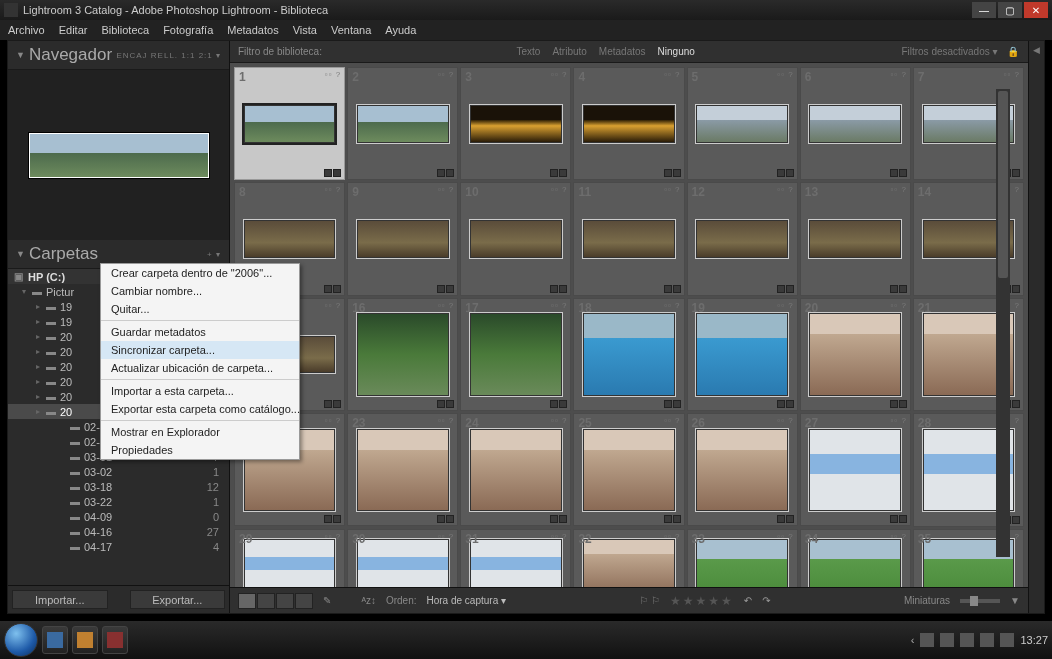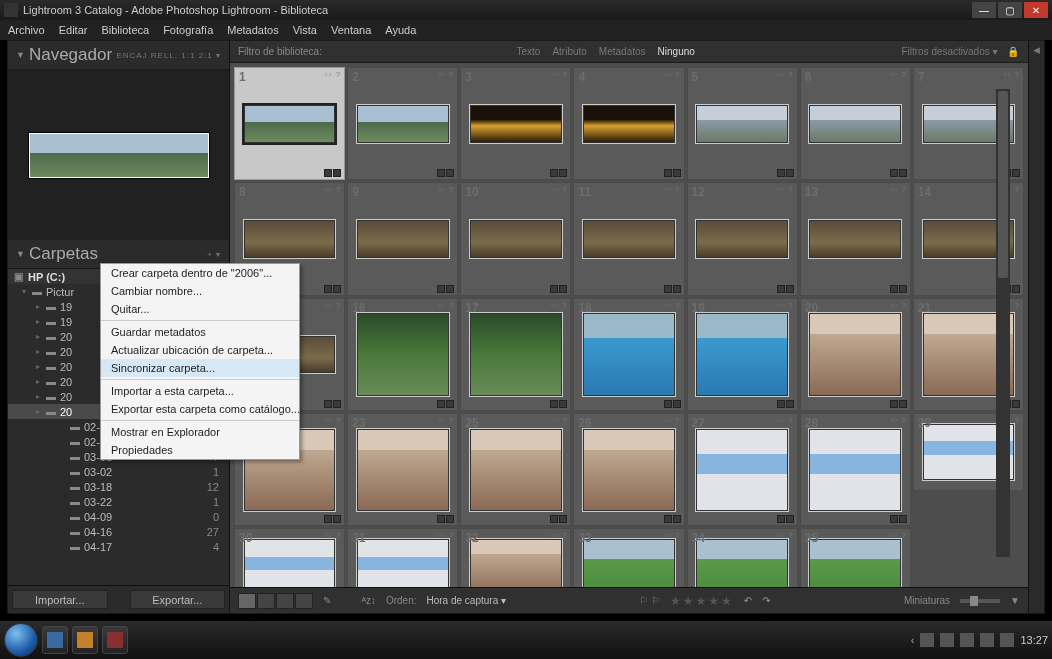--- a/index.html
+++ b/index.html
@@ -462,20 +462,29 @@
           <div class="cell">
             <span class="num">23</span>
             <span class="badges">▫▫ ?</span>
             <div class="thumb sq t-people"></div>
             <div class="tbadge">
               <i></i>
               <i></i>
             </div>
           </div>
           <div class="cell">
+            <span class="num">24</span>
+            <span class="badges">▫▫ ?</span>
+            <div class="thumb sq t-people"></div>
+            <div class="tbadge">
+              <i></i>
+              <i></i>
+            </div>
+          </div>
+          <div class="cell">
             <span class="num">25</span>
             <span class="badges">▫▫ ?</span>
             <div class="thumb sq t-people"></div>
             <div class="tbadge">
               <i></i>
               <i></i>
             </div>
           </div>
           <div class="cell">
             <span class="num">26</span>
@@ -574,22 +583,22 @@
   </div>
 </div>
 <div class="bottom-shadow"></div>
 
 <div class="context" id="context">
     <div class="mi">Crear carpeta dentro de "2006"...</div>
     <div class="mi">Cambiar nombre...</div>
     <div class="mi">Quitar...</div>
     <hr>
     <div class="mi">Guardar metadatos</div>
+    <div class="mi hl">Sincronizar carpeta...</div>
     <div class="mi">Actualizar ubicación de carpeta...</div>
-    <div class="mi hl">Sincronizar carpeta...</div>
     <hr>
     <div class="mi">Importar a esta carpeta...</div>
     <div class="mi">Exportar esta carpeta como catálogo...</div>
     <hr>
     <div class="mi">Mostrar en Explorador</div>
     <div class="mi">Propiedades</div>
   </div>
 
 <div class="taskbar">
   <div class="orb"></div>

